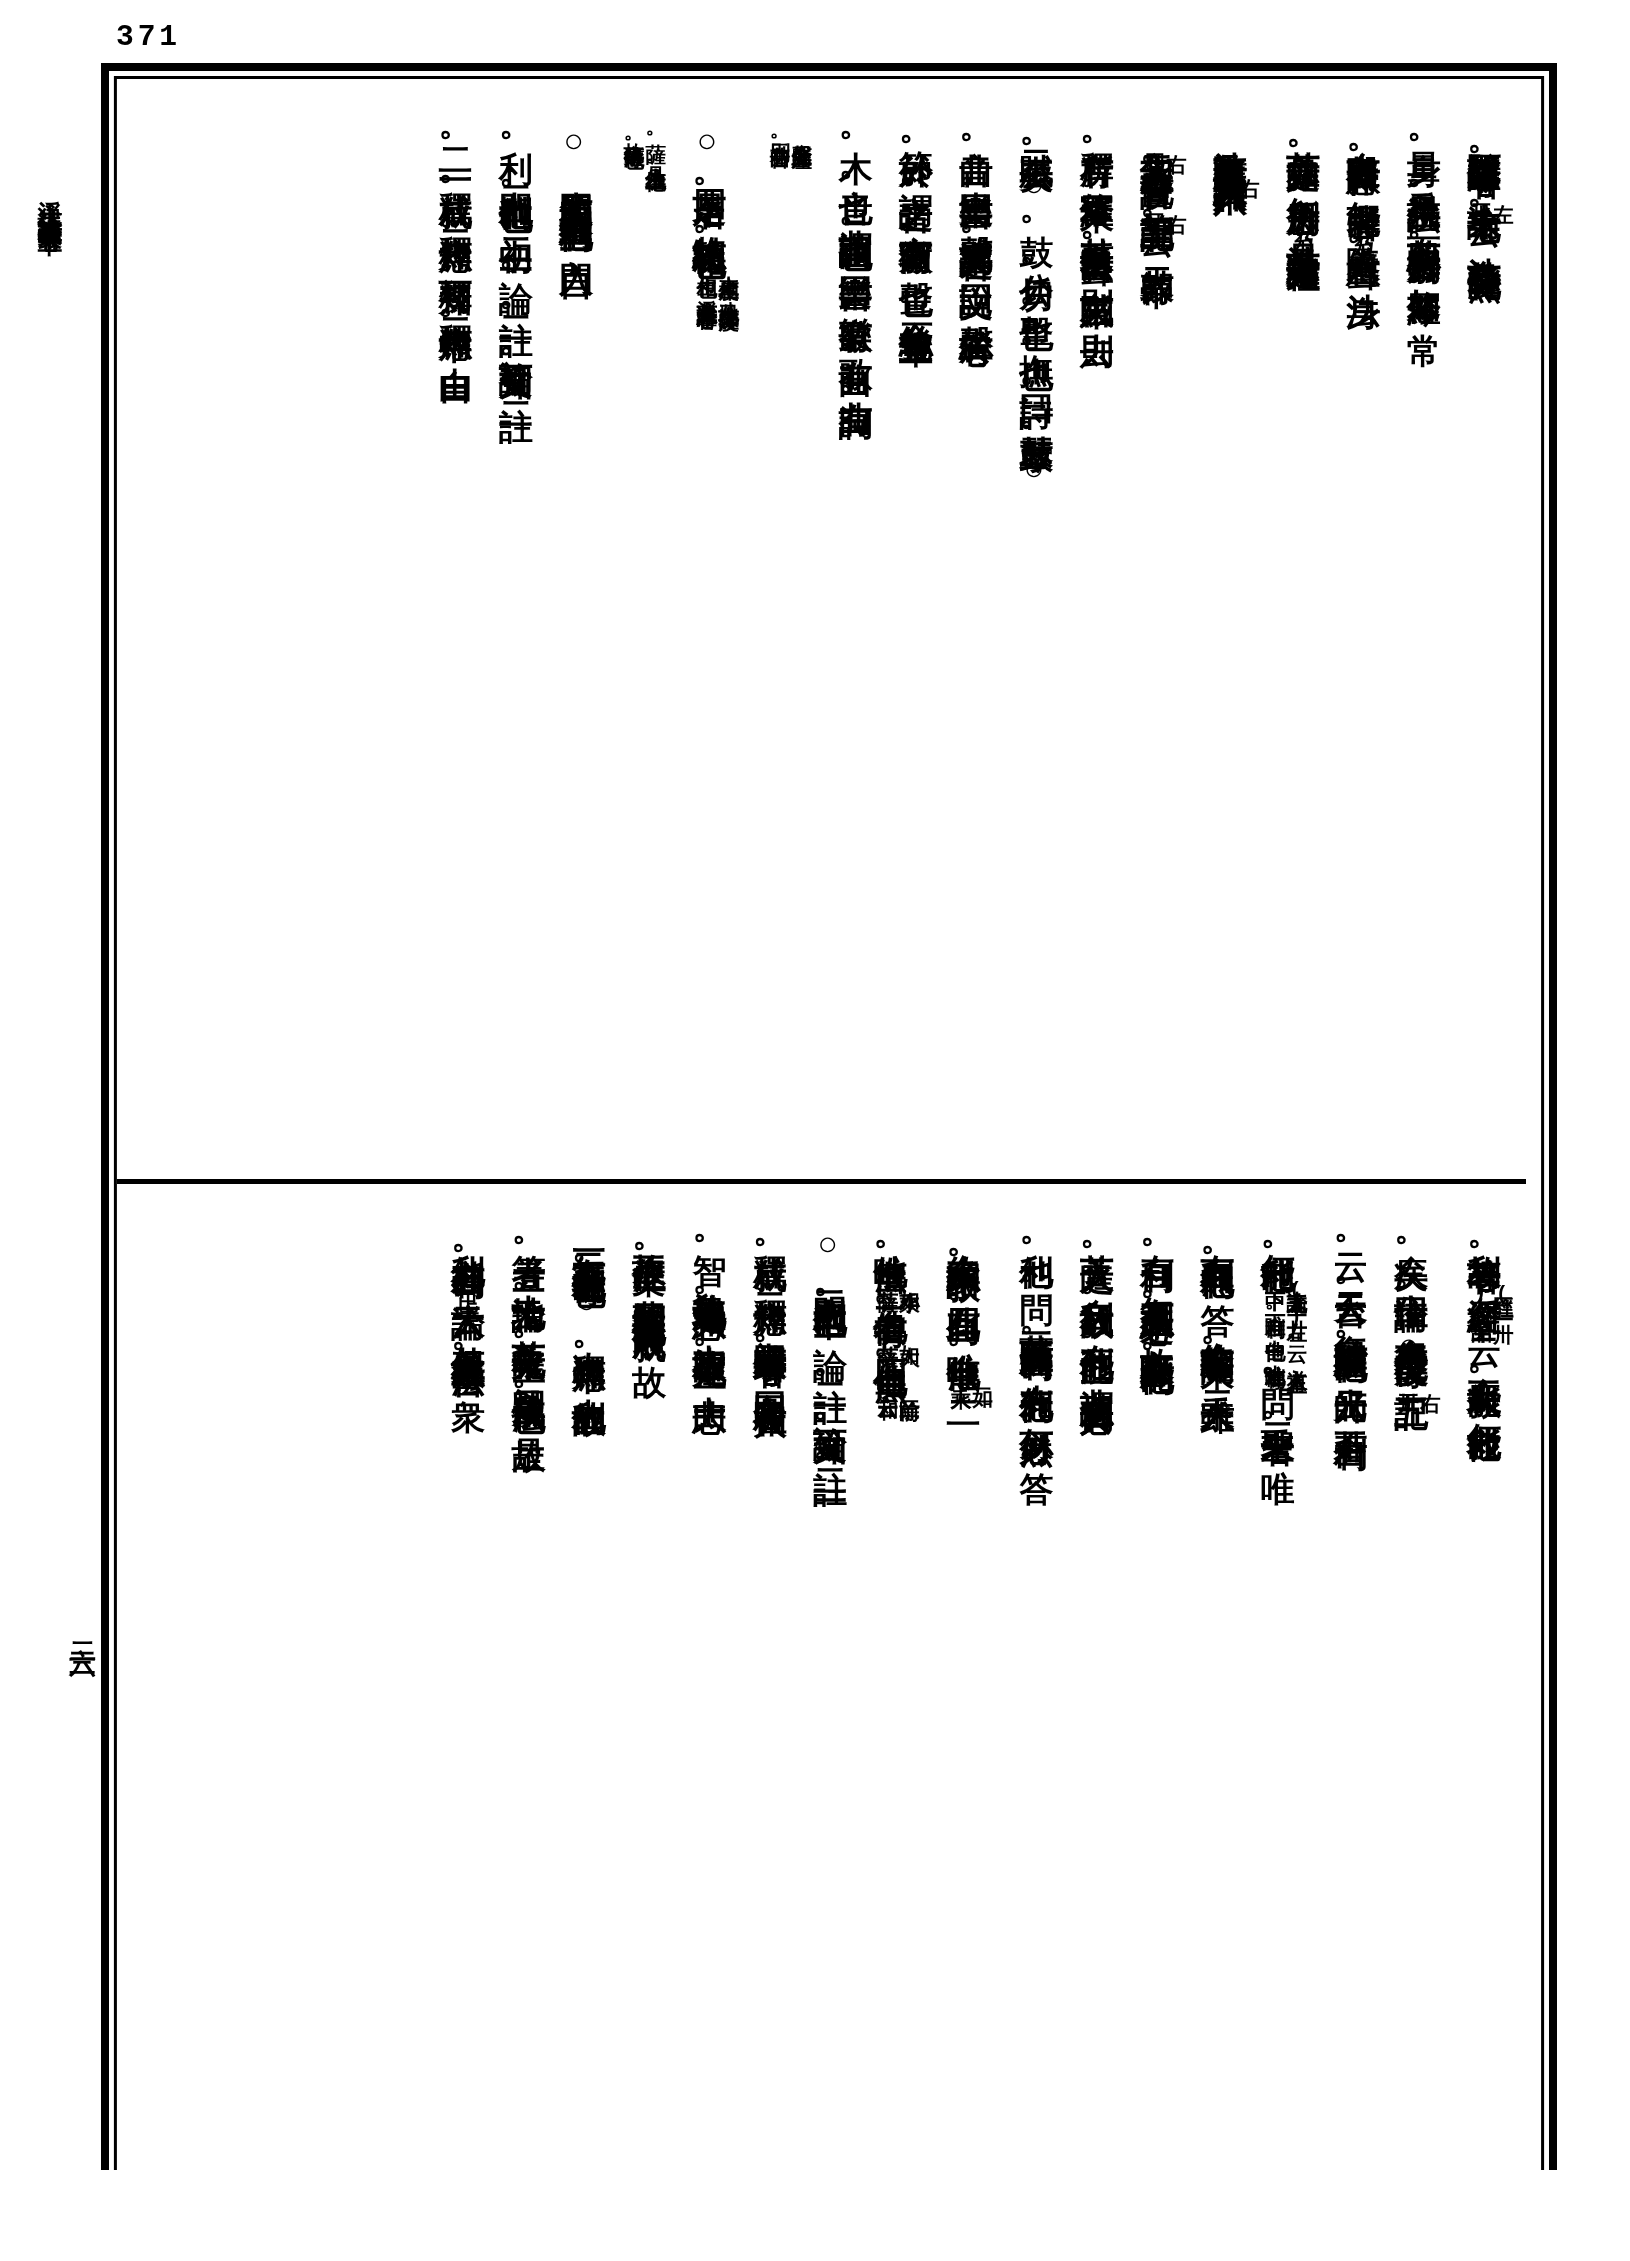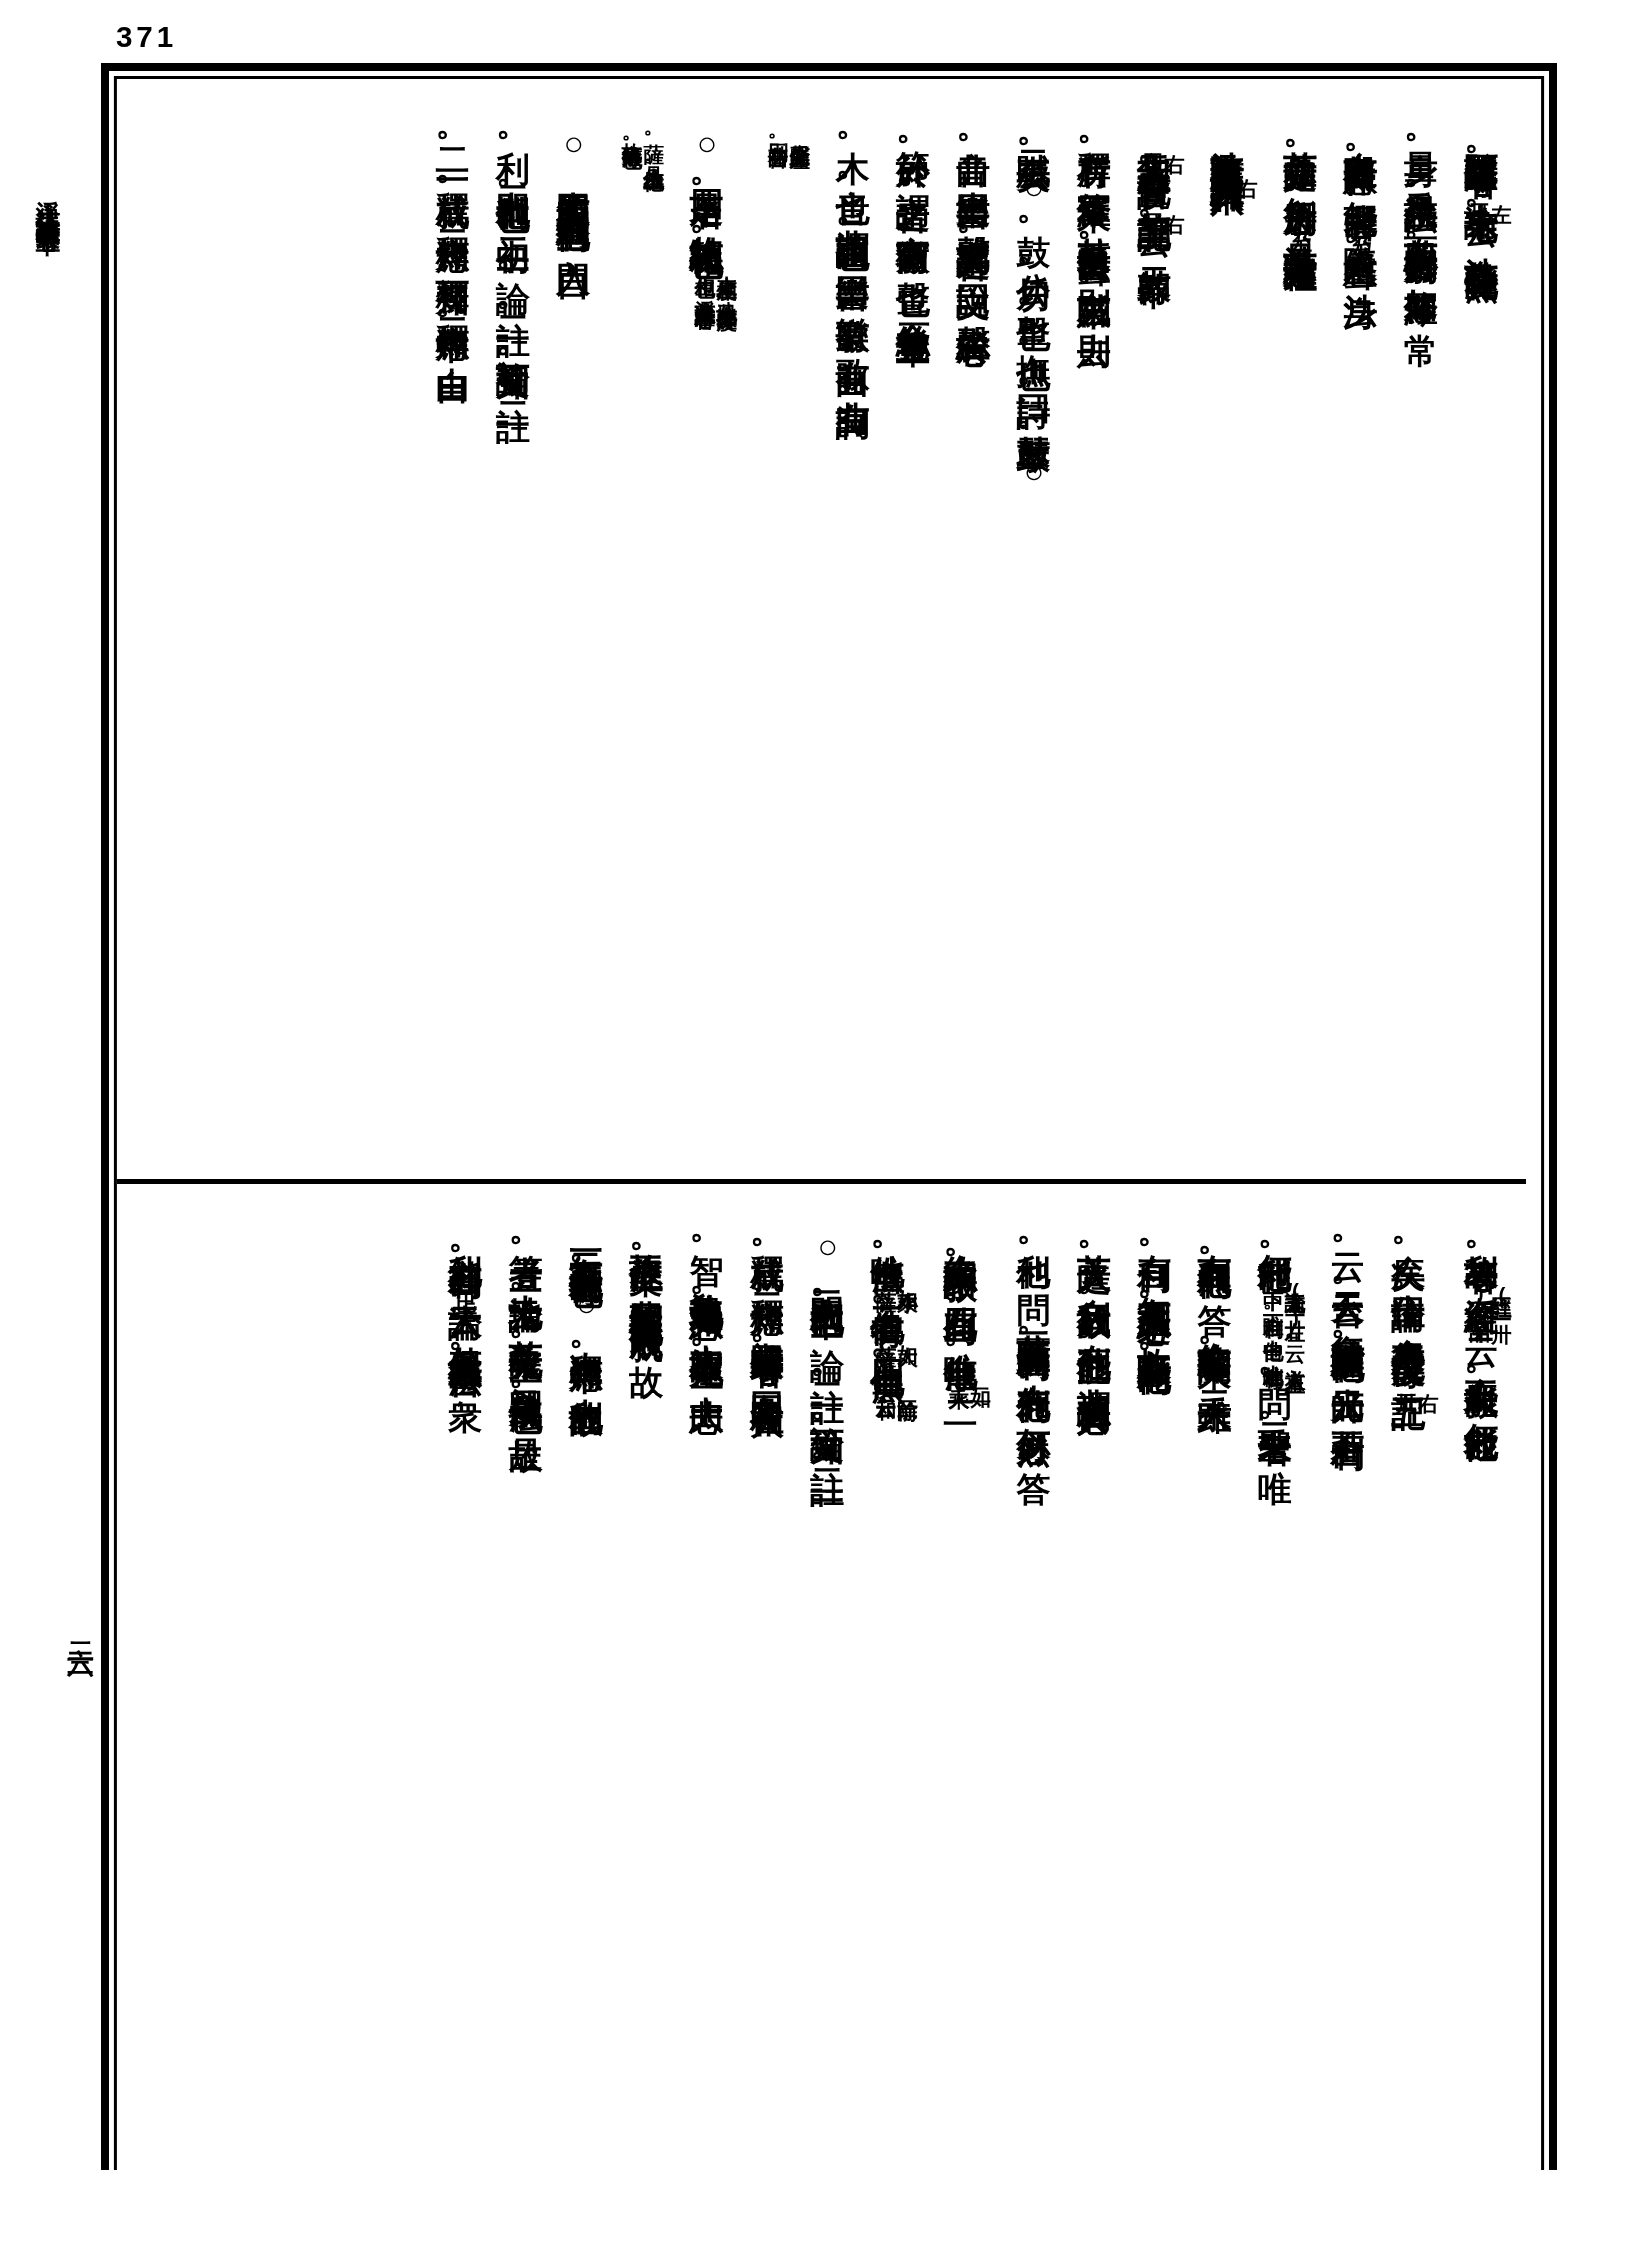--- a/index.html
+++ b/index.html
@@ -1,17 +1,17 @@
 <!DOCTYPE html>
 <html><head>
 <meta charset="utf-8">
 <style>
   html,body{margin:0;padding:0;background:#ffffff;}
   .page{position:relative;width:1630px;height:2170px;background:#ffffff;color:#000;
-        font-family:Liberation Sans, sans-serif;overflow:hidden;}
+        font-family:Liberation Mono, monospace;overflow:hidden;}
   .print-page-number{position:absolute;left:116px;top:19.7px;font-size:29.6px;font-weight:bold;letter-spacing:3.9px;}
   .margin-title{position:absolute;left:35px;top:181px;writing-mode:vertical-rl;text-orientation:upright;
         font-size:24.6px;font-weight:bold;letter-spacing:3px;line-height:1;}
   .folio-label{position:absolute;left:67px;top:1623px;writing-mode:vertical-rl;text-orientation:upright;
         font-size:26.6px;font-weight:bold;letter-spacing:3.9px;line-height:1;}
   .frame{position:absolute;left:101px;top:63px;width:1440px;height:2120px;border:8.9px solid #000;
         box-shadow:inset 0 0 0 4.9px #fff, inset 0 0 0 7.9px #000;}
   .divider{position:absolute;left:117px;top:1179px;width:1409px;height:4.9px;background:#000;}
   .half{position:absolute;right:94px;writing-mode:vertical-rl;text-orientation:upright;
         line-height:1.08;overflow:hidden;}

